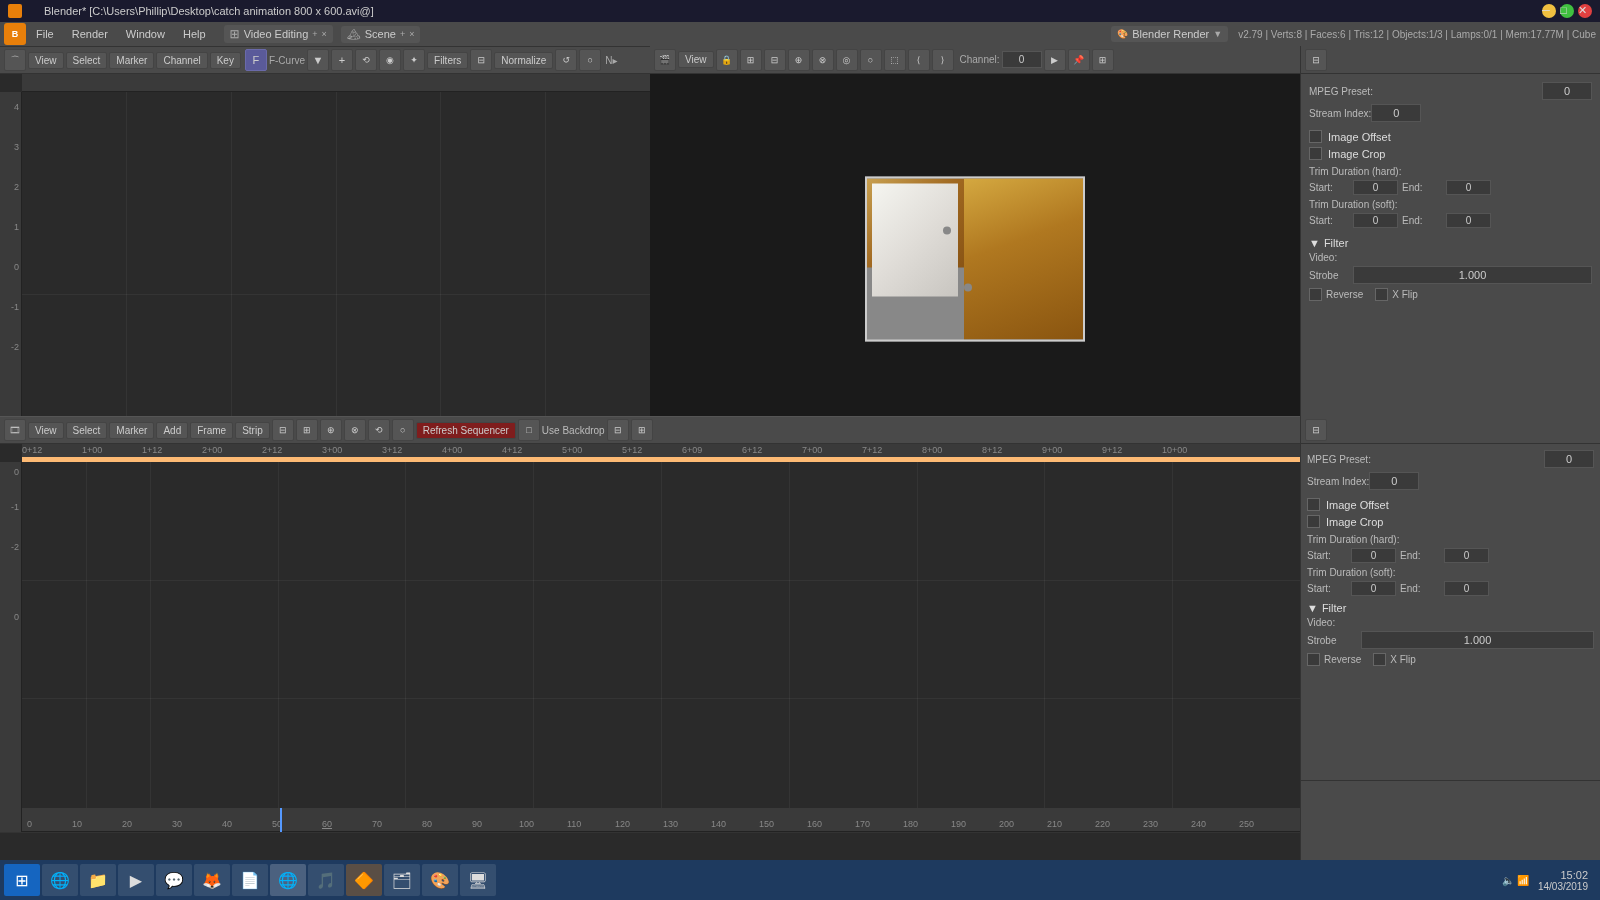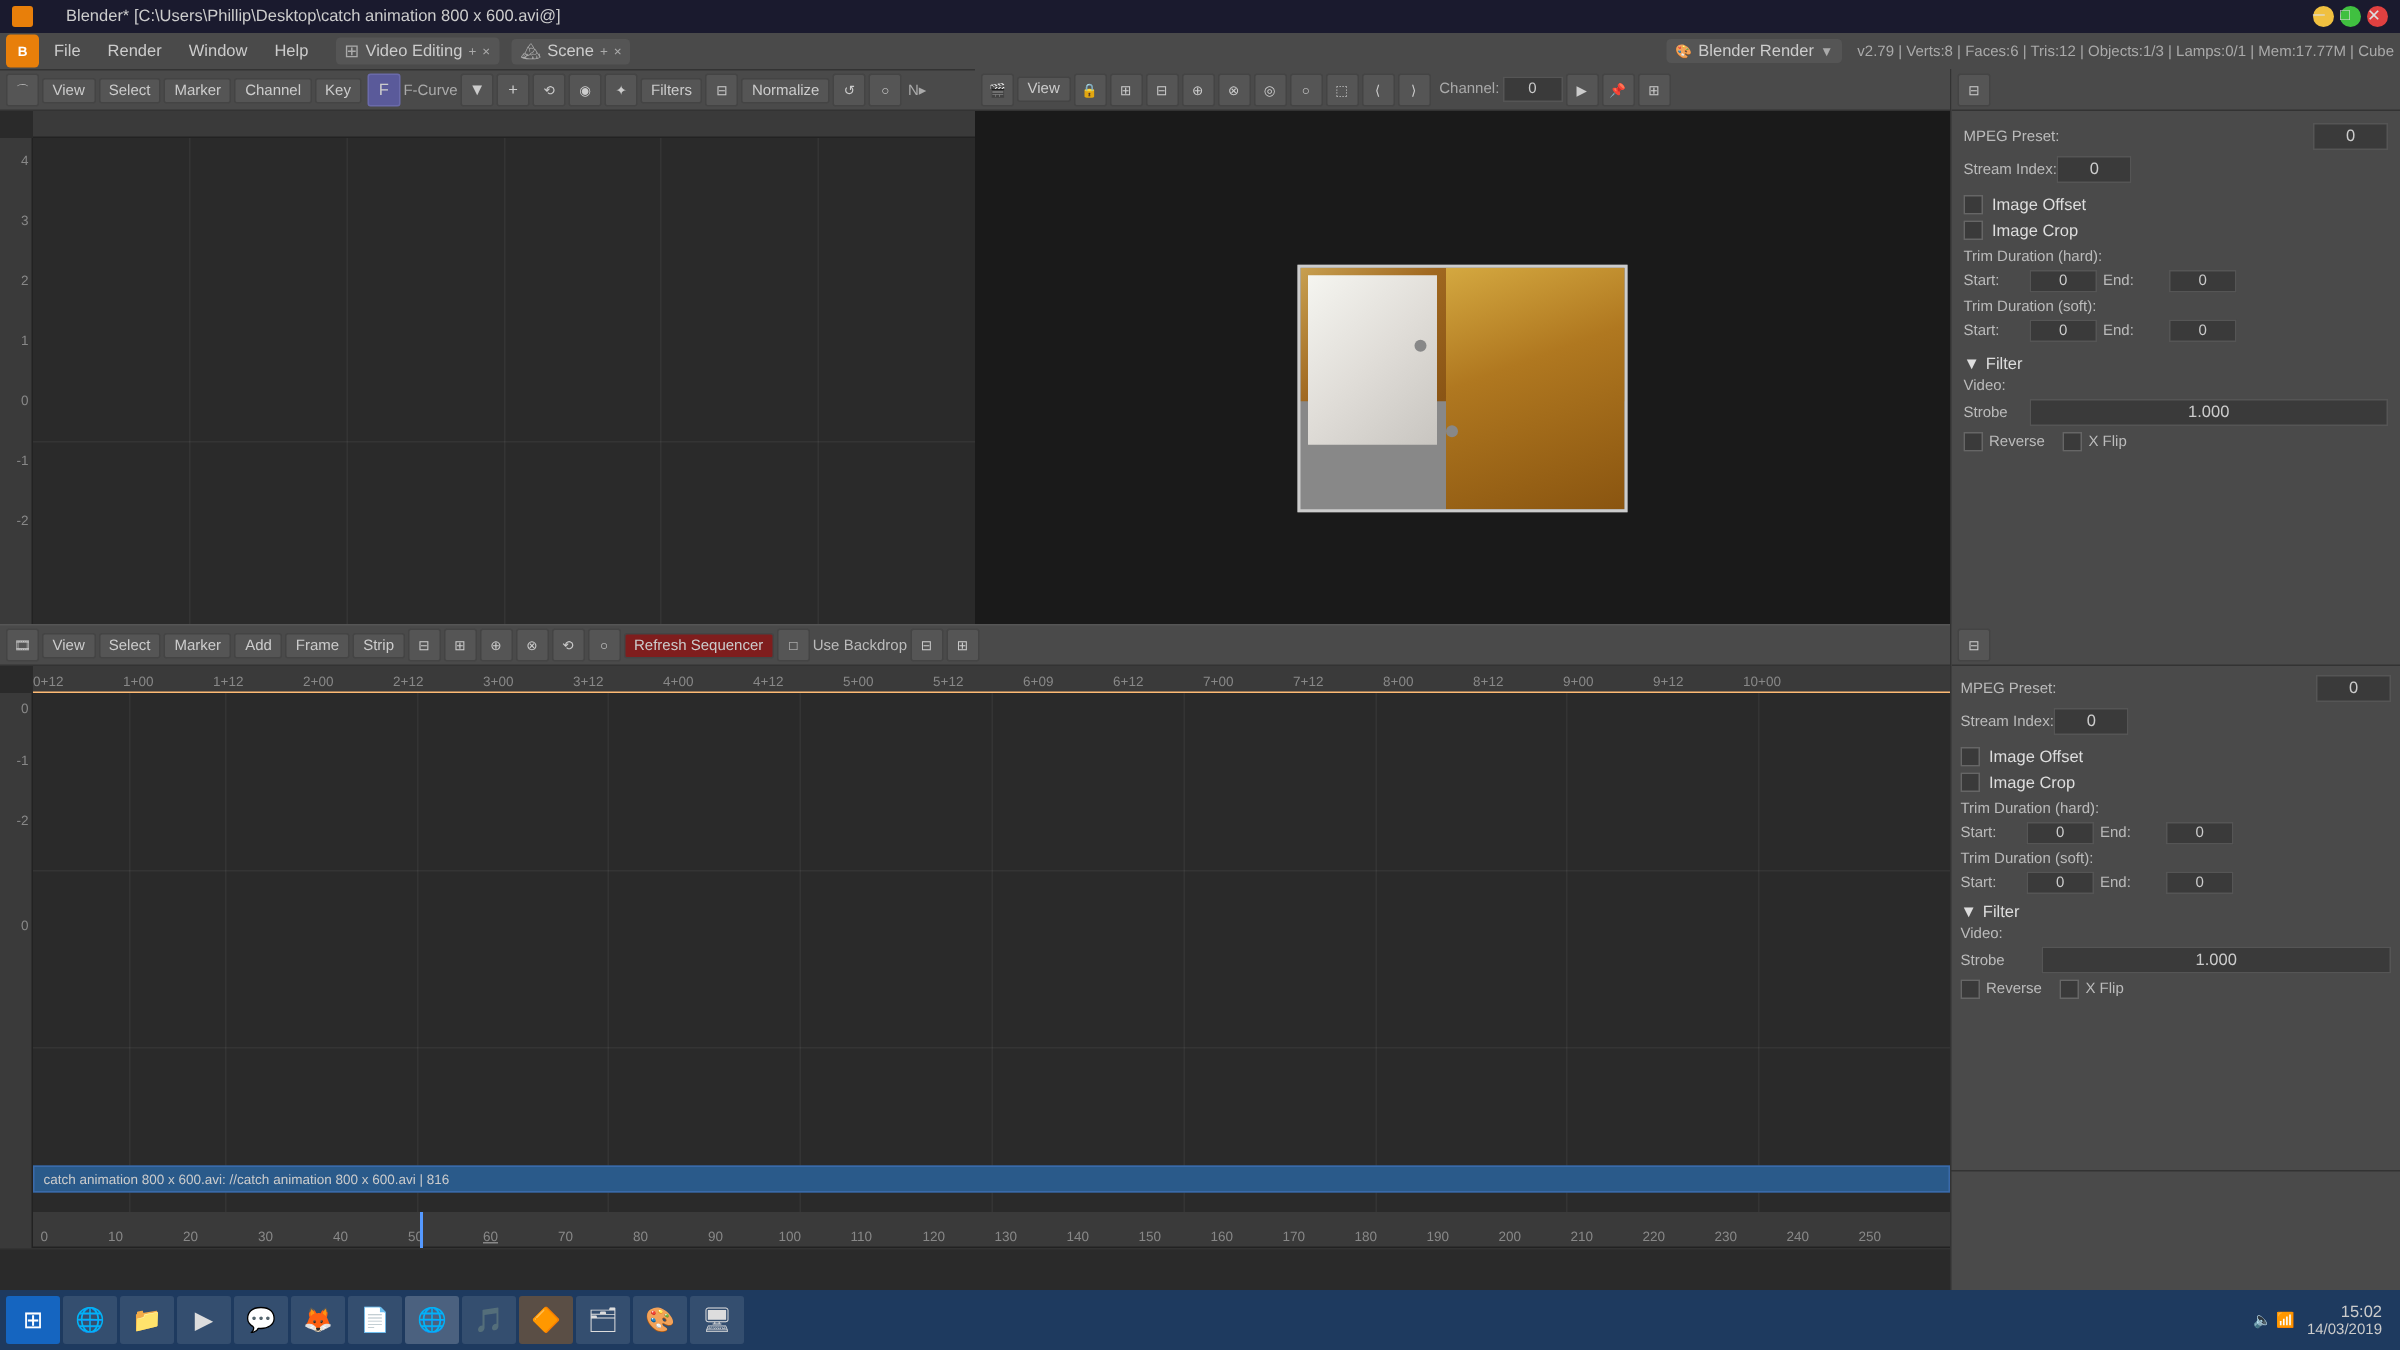--- a/index.html
+++ b/index.html
@@ -824,21 +824,21 @@
 
   <div class="seq-view-area" style="top:398px;left:0;right:300px;bottom:80px;">
 
     <div class="number-strip-left" style="position:absolute;left:0;top:18px;width:22px;bottom:0;background:#3a3a3a;border-right:1px solid #222;">
       <span class="ns-label" style="top:5px;">0</span>
       <span class="ns-label" style="top:40px;">-1</span>
       <span class="ns-label" style="top:80px;">-2</span>
       <span class="ns-label" style="top:150px;">0</span>
     </div>
 
-    <div style="position:absolute;top:0;left:22px;right:0;height:18px;background:#3a3a3a;border-bottom:1px solid #fdba74;overflow:hidden;">
+    <div style="position:absolute;top:0;left:22px;right:0;height:18px;background:#3a3a3a;border-bottom:5px solid #fdba74;overflow:hidden;">
       <span class="seq-num" style="left:0px;">0+12</span>
       <span class="seq-num" style="left:60px;">1+00</span>
       <span class="seq-num" style="left:120px;">1+12</span>
       <span class="seq-num" style="left:180px;">2+00</span>
       <span class="seq-num" style="left:240px;">2+12</span>
       <span class="seq-num" style="left:300px;">3+00</span>
       <span class="seq-num" style="left:360px;">3+12</span>
       <span class="seq-num" style="left:420px;">4+00</span>
       <span class="seq-num" style="left:480px;">4+12</span>
       <span class="seq-num" style="left:540px;">5+00</span>
@@ -862,23 +862,20 @@
       <div class="grid-line-v" style="left:20%;"></div>
       <div class="grid-line-v" style="left:30%;"></div>
       <div class="grid-line-v" style="left:40%;"></div>
       <div class="grid-line-v" style="left:50%;"></div>
       <div class="grid-line-v" style="left:60%;"></div>
       <div class="grid-line-v" style="left:70%;"></div>
       <div class="grid-line-v" style="left:80%;"></div>
       <div class="grid-line-v" style="left:90%;"></div>
     </div>
 
-    <div class="seq-strip" style="position:absolute;bottom:25px;left:22px;right:0;height:18px;background:#2a5a8a;border:1px solid #3a6aaa;display:flex;align-items:center;padding:0 6px;color:#ccc;font-size:9px;">
-      <span>catch animation 800 x 600.avi: //catch animation 800 x 600.avi | 816</span>
-    </div>
   </div>
 
   <div style="position:absolute;top:370px;right:0;width:300px;bottom:80px;background:#4a4a4a;border-left:1px solid #333;overflow:hidden;">
     <div style="height:28px;background:#4a4a4a;display:flex;align-items:center;padding:0 4px;border-bottom:1px solid #333;">
       <div class="toolbar-icon-btn" style="font-size:9px;">⊟</div>
     </div>
     <div style="padding:6px;">
       <div class="mpeg-row">
         <span style="color:#bbb;font-size:10px;">MPEG Preset:</span>
         <div style="background:#3a3a3a;border:1px solid #555;color:#ccc;padding:2px 6px;font-size:11px;text-align:center;width:50px;">0</div>

